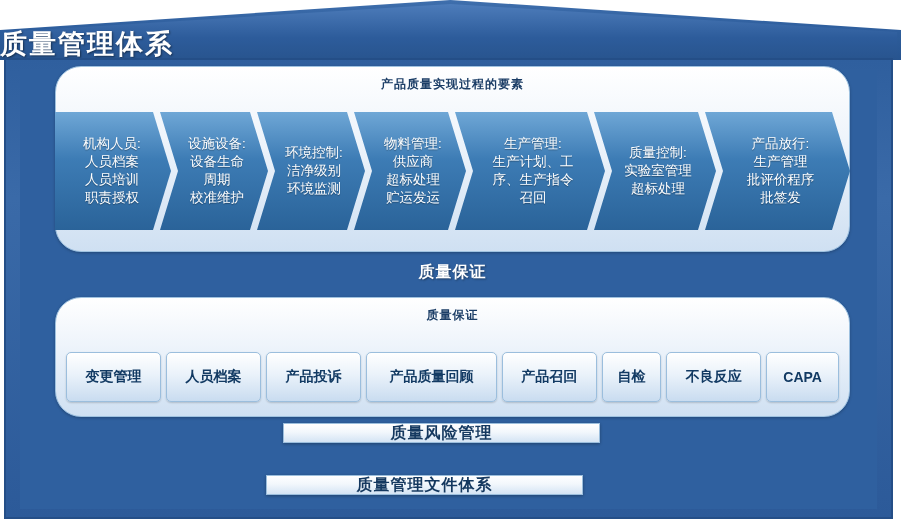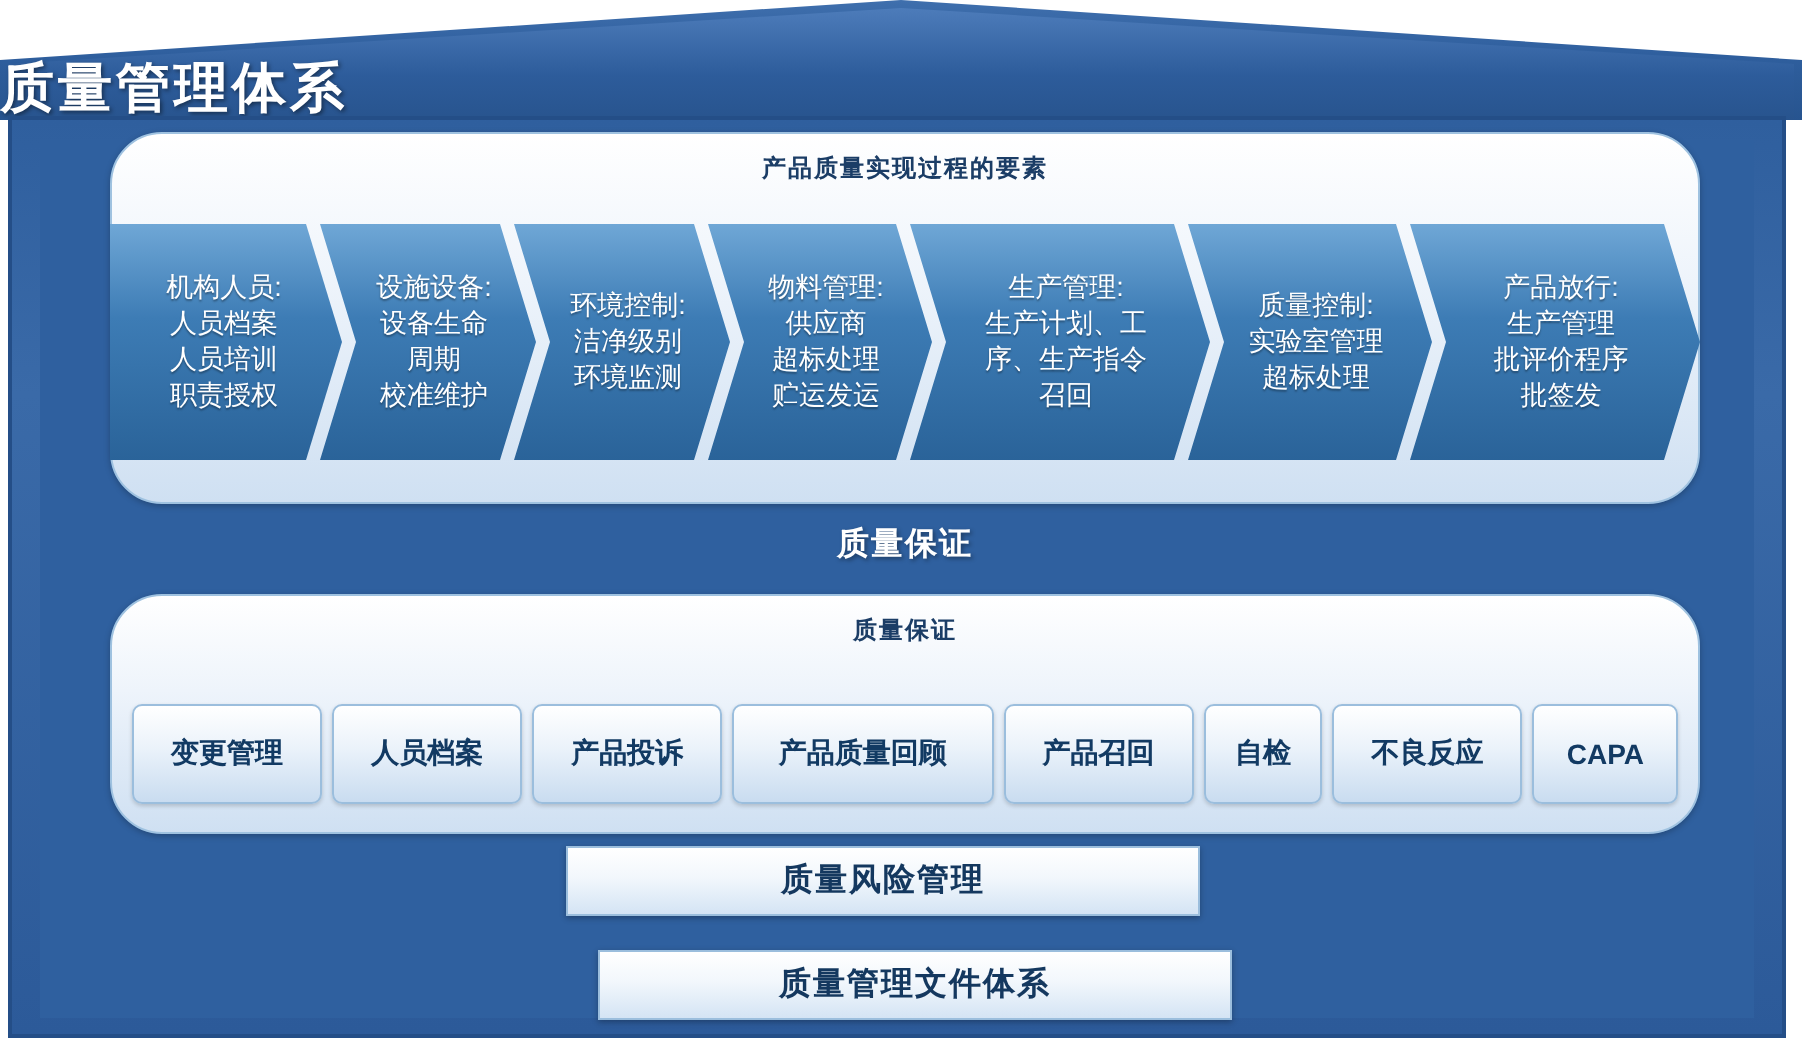--- a/index.html
+++ b/index.html
@@ -103,31 +103,31 @@
     border-radius:5px;
     box-shadow:0 1px 2px rgba(0,0,0,.18);
     box-sizing:border-box;
     white-space:nowrap;
     padding:0 6px;
   }
 
   
   .bar{
     position:absolute;
-    height:35px;
+    height:20px;
     display:flex;align-items:center;justify-content:center;
     font-weight:bold;font-size:16px;color:#14385f;
     letter-spacing:1px;
     background:linear-gradient(180deg,#ffffff 0%,#f2f7fc 45%,#d4e4f4 100%);
     border:1px solid #9bbedd;
     box-shadow:0 1px 3px rgba(0,0,0,.3);
     box-sizing:border-box;
   }
   #bar-risk{left:283px;top:423px;width:317px;}
-  #bar-docs{left:299px;top:475px;width:317px;}
+  #bar-docs{left:266px;top:475px;width:317px;}
 </style>
 </head>
 <body>
 
 <div id="stage">
 
   <div class="house-roof">
     <div class="house-roof-inner"></div>
   </div>
   <div class="title">质量管理体系</div>

